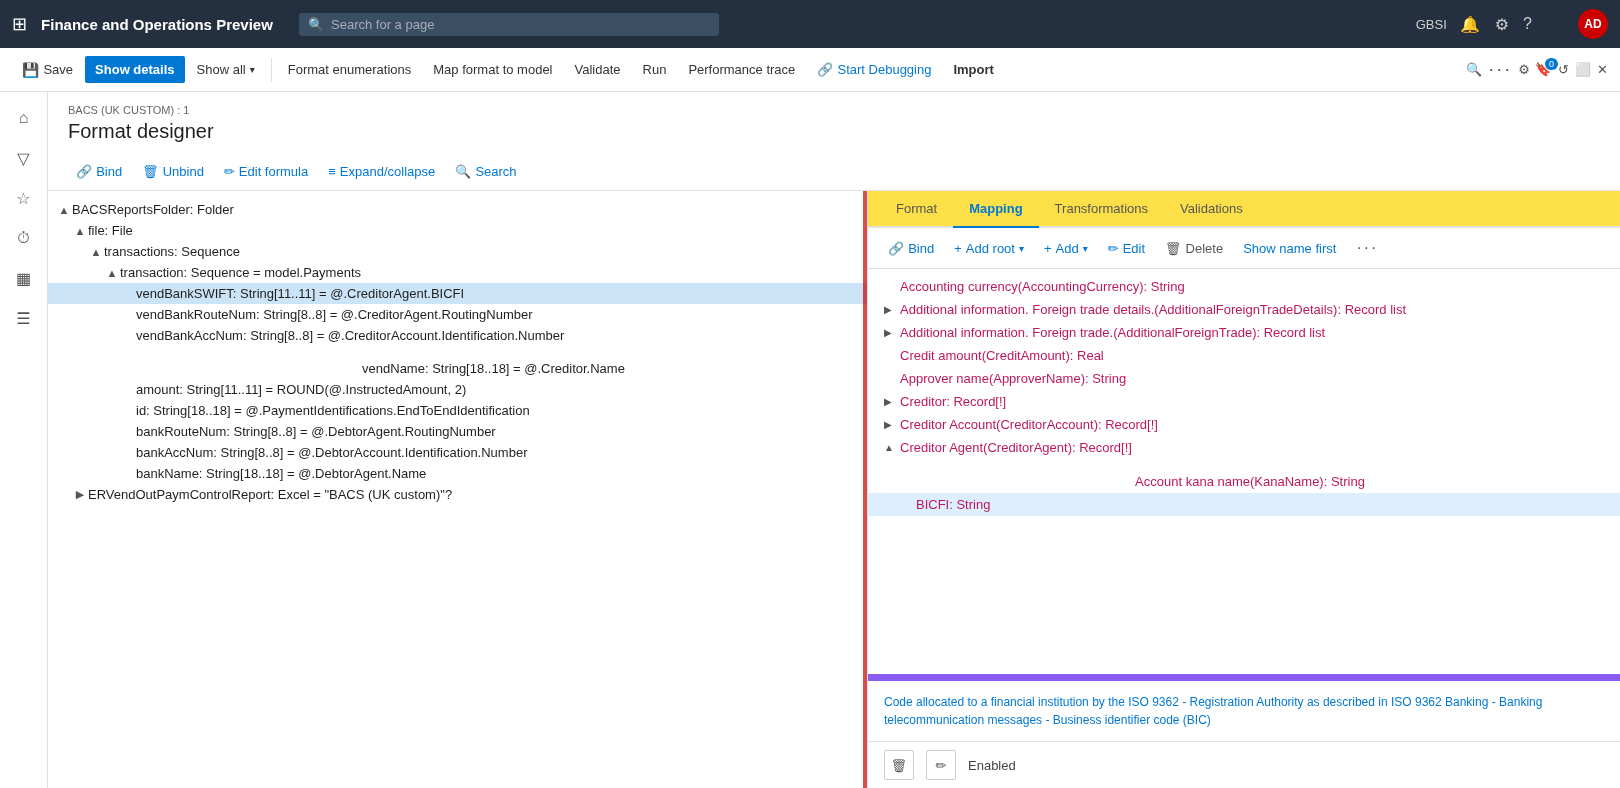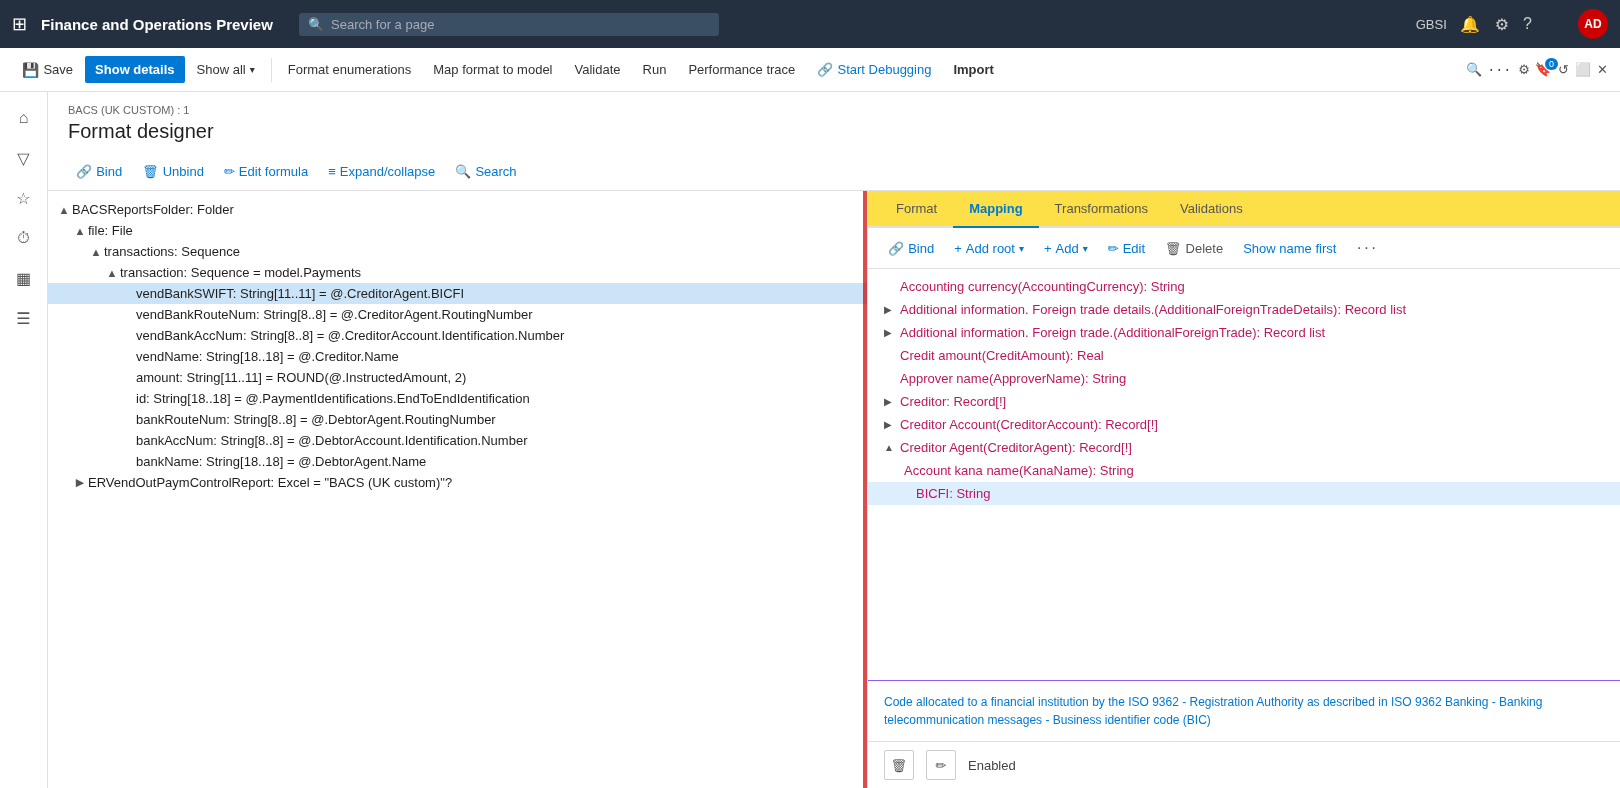--- a/index.html
+++ b/index.html
@@ -148,21 +148,21 @@
     .model-item {
       display: flex; align-items: center;
       padding: 4px 8px; cursor: pointer; white-space: nowrap;
     }
     .model-item.selected { background: #ddeeff; }
     .model-item .arrow { width: 16px; display: inline-block; color: #555; font-size: 10px; }
     .model-item .label { font-size: 13px; color: #be185d; }
 
     
     .description-area {
-      border-top: 1px solid #8b5cf6; padding: 12px 16px;
+      border-top: 7px solid #8b5cf6; padding: 12px 16px;
       font-size: 12px; color: #0078d4; line-height: 1.5;
       background: #fff;
     }
 
     
     .status-bar {
       display: flex; align-items: center; gap: 12px;
       padding: 8px 16px; border-top: 1px solid #e0e0e0;
       background: #fff;
     }
@@ -321,21 +321,21 @@
           <div class="tree-item" style="padding-left: 72px; align-items: flex-end;">
             <span class="arrow">&nbsp;</span>
             <span class="label">vendBankRouteNum: String[8..8] = @.CreditorAgent.RoutingNumber</span>
           </div>
 
           <div class="tree-item" style="padding-left: 72px;">
             <span class="arrow">&nbsp;</span>
             <span class="label">vendBankAccNum: String[8..8] = @.CreditorAccount.Identification.Number</span>
           </div>
 
-          <div class="tree-item" style="padding-left: 72px;">
+          <div class="tree-item" style="padding-left: 72px; flex-direction: column;">
             <span class="arrow">&nbsp;</span>
             <span class="label">vendName: String[18..18] = @.Creditor.Name</span>
           </div>
 
           <div class="tree-item" style="padding-left: 72px;">
             <span class="arrow">&nbsp;</span>
             <span class="label">amount: String[11..11] = ROUND(@.InstructedAmount, 2)</span>
           </div>
 
           <div class="tree-item" style="padding-left: 72px;">
@@ -449,21 +449,21 @@
           <div class="model-item" style="padding-left:16px;">
             <span class="arrow">▶</span>
             <span class="label">Creditor Account(CreditorAccount): Record[!]</span>
           </div>
 
           <div class="model-item" style="padding-left:16px;">
             <span class="arrow">▲</span>
             <span class="label">Creditor Agent(CreditorAgent): Record[!]</span>
           </div>
 
-          <div class="model-item" style="padding-left:20px;">
+          <div class="model-item" style="padding-left:20px;flex-direction:column;">
             <span class="arrow">&nbsp;</span>
             <span class="label">Account kana name(KanaName): String</span>
           </div>
 
           <div class="model-item selected" style="padding-left:32px;">
             <span class="arrow">&nbsp;</span>
             <span class="label">BICFI: String</span>
           </div>
 
         </div>

